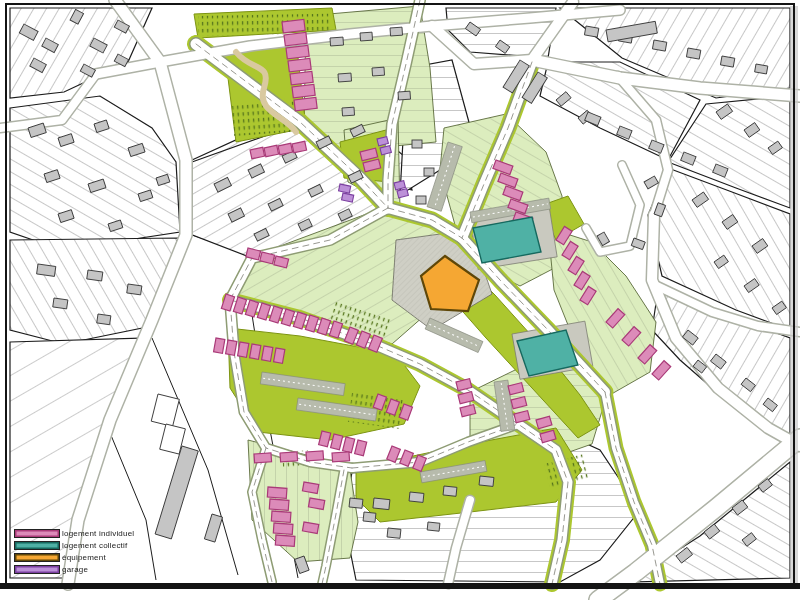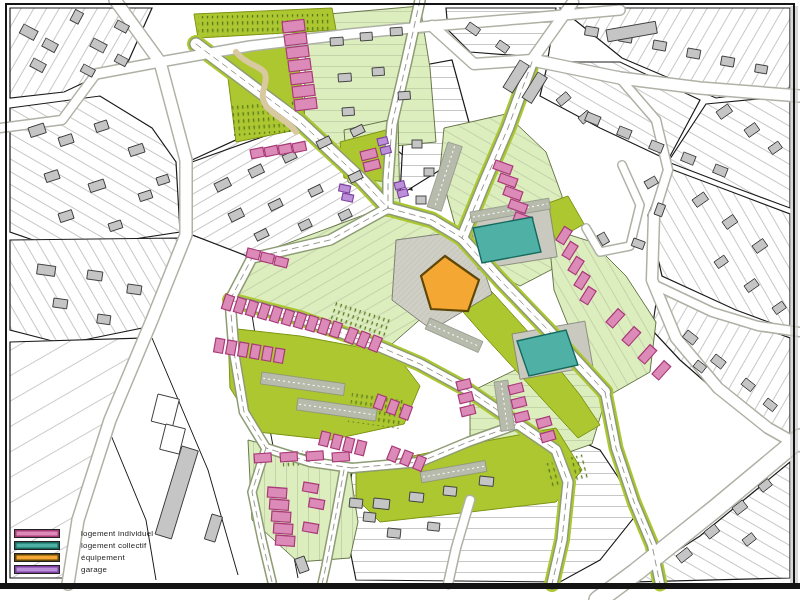--- a/index.html
+++ b/index.html
@@ -1,20 +1,20 @@
 <!DOCTYPE html>
 <html style="--pink: #DC8BB9; --pink_border: #A93A78; --teal: #4FB1A5; --teal_border: #16695F; --orange: #F5A733; --orange_border: #5F4708; --purple: #BC90D8; --purple_border: #7B3FA0; --bright_green: #ACC72F; --park_border: #7D9413; --light_green: #DCEDBE; --zone_border: #5A6A3A; --building: #C5C5C5; --building_border: #3A3A3A; --road: #FFFFFF; --road_casing_old: #AEB2A6; --road_casing_new: #8E9C74; --road_dash: #8C8C84; --parcel: #1C1C1C; --plaza: #CFCFC5; --pad: #C9C9BF; --parking: #B7BBAC; --frame: #141414; --paper_edge: #C9C9C9; --path_tan: #D9C9A0;"><head>
 <meta charset="utf-8">
 <style>
   html,body{margin:0;padding:0;background:#ffffff;}
   .stage{position:relative;width:800px;height:600px;background:#ffffff;overflow:hidden;
          font-family:"Liberation Sans", sans-serif;}
   .stage svg{position:absolute;left:0;top:0;}
   .legend{position:absolute;left:14px;top:529px;display:flex;flex-direction:column;gap:3px;z-index:5;}
-  .legend-row{display:flex;align-items:center;gap:21px;}
+  .legend-row{display:flex;align-items:center;gap:2px;}
   .swatch{width:46px;height:9px;border:1px solid #222;box-sizing:border-box;}
   .legend-label{font-size:8px;color:#1b1b1b;letter-spacing:.2px;line-height:9px;}
 </style>
 </head>
 <body>
 
 <div class="stage">
   <svg width="800" height="600" viewBox="0 0 800 600">
     <defs>
       <pattern id="a0" width="11" height="11" patternUnits="userSpaceOnUse">

